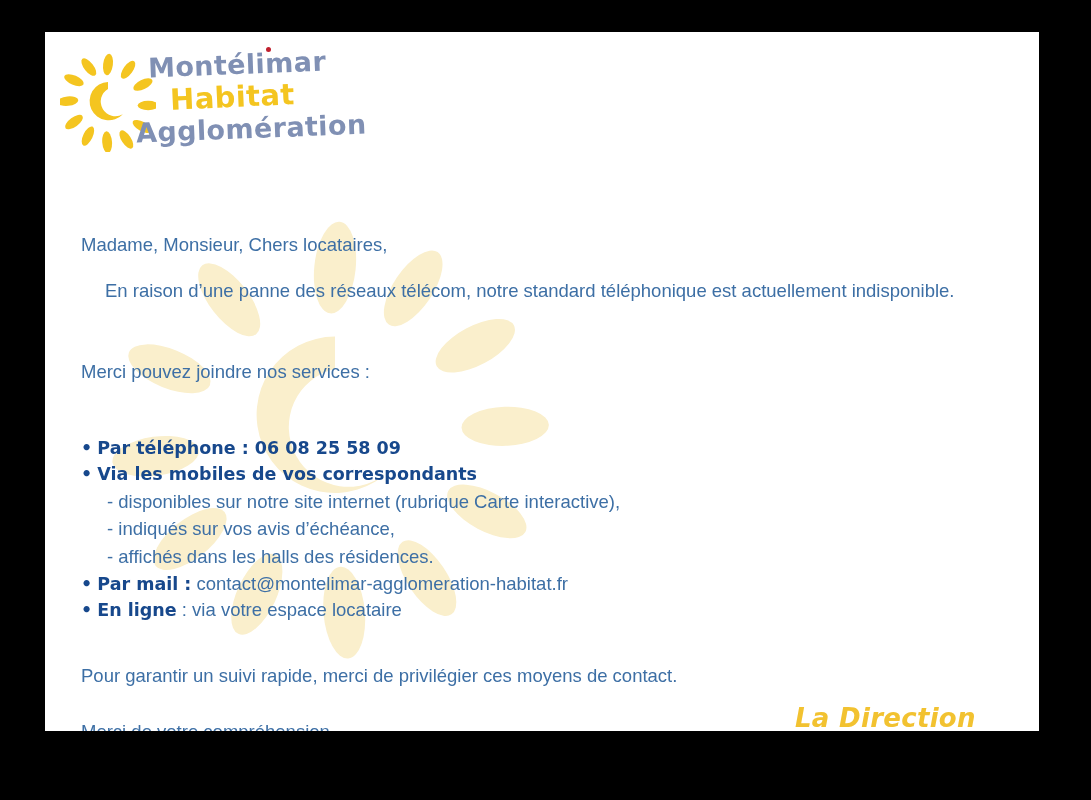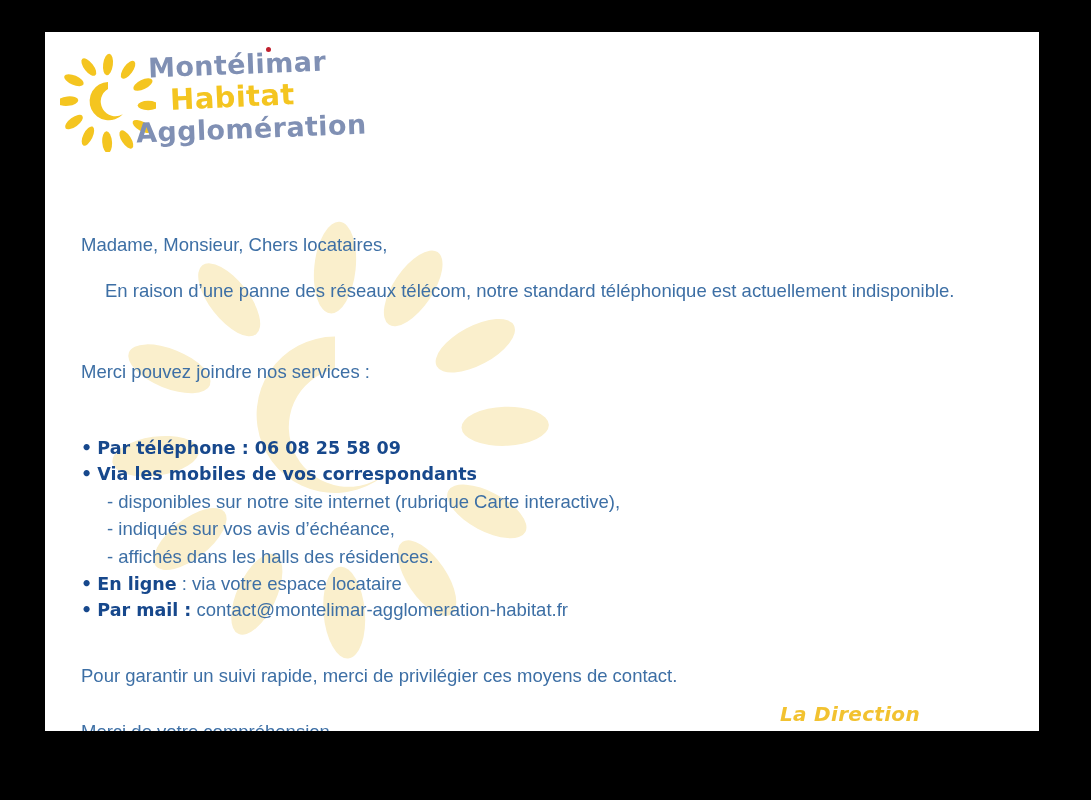--- a/index.html
+++ b/index.html
@@ -195,24 +195,24 @@
   .closing-2 {
     position: absolute;
     left: 0;
     top: 497px;
     white-space: nowrap;
   }
 
   
   .signature {
     position: absolute;
-    left: 699px;
+    left: 714px;
     top: 478px;
     font-family: "DejaVu Sans", sans-serif;
-    font-size: 20px;
+    font-size: 26px;
     font-weight: bold;
     font-style: italic;
     color: #f2c230;
     letter-spacing: 0.3px;
     white-space: nowrap;
   }
 </style>
 </head>
 <body>
 
@@ -287,26 +287,26 @@
         <div class="c-item">
           <span class="c-bold">•</span>
           <span class="c-bold">Via les mobiles de vos correspondants</span>
         </div>
         <div class="sub-item">- disponibles sur notre site internet (rubrique Carte interactive),</div>
         <div class="sub-item">- indiqués sur vos avis d’échéance,</div>
         <div class="sub-item">- affichés dans les halls des résidences.</div>
 
         <div class="c-item">
           <span class="c-bold">•</span>
-          <span class="c-bold">En ligne</span><span class="c-plain"> : via votre espace locataire</span>
+          <span class="c-bold">Par mail :</span><span class="c-plain"> contact@montelimar-agglomeration-habitat.fr</span>
         </div>
 
         <div class="c-item">
           <span class="c-bold">•</span>
-          <span class="c-bold">Par mail :</span><span class="c-plain"> contact@montelimar-agglomeration-habitat.fr</span>
+          <span class="c-bold">En ligne</span><span class="c-plain"> : via votre espace locataire</span>
         </div>
 
       </div>
 
       <div class="ln closing-1">Pour garantir un suivi rapide, merci de privilégier ces moyens de contact.</div>
       <div class="ln closing-2">Merci de votre compréhension.</div>
 
       <div class="signature">La Direction</div>
 
     </div>

